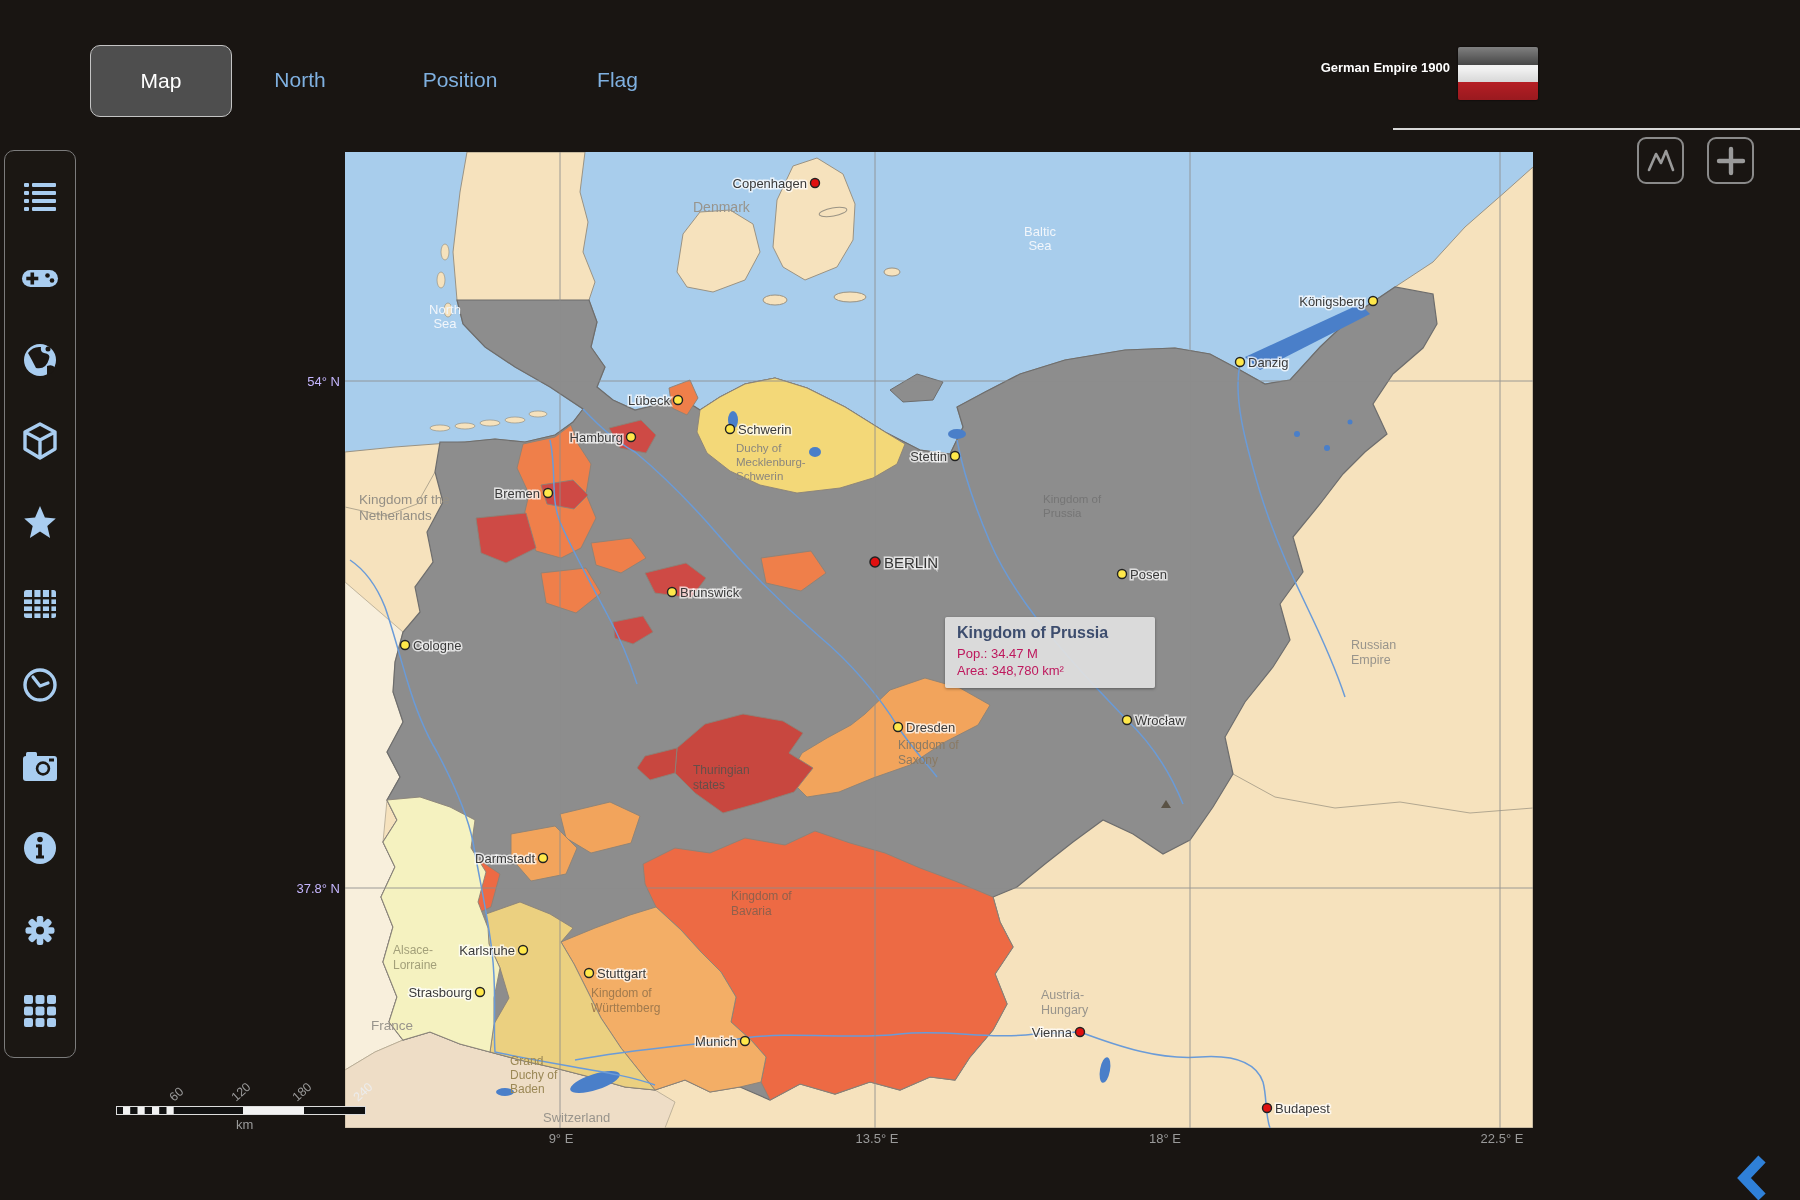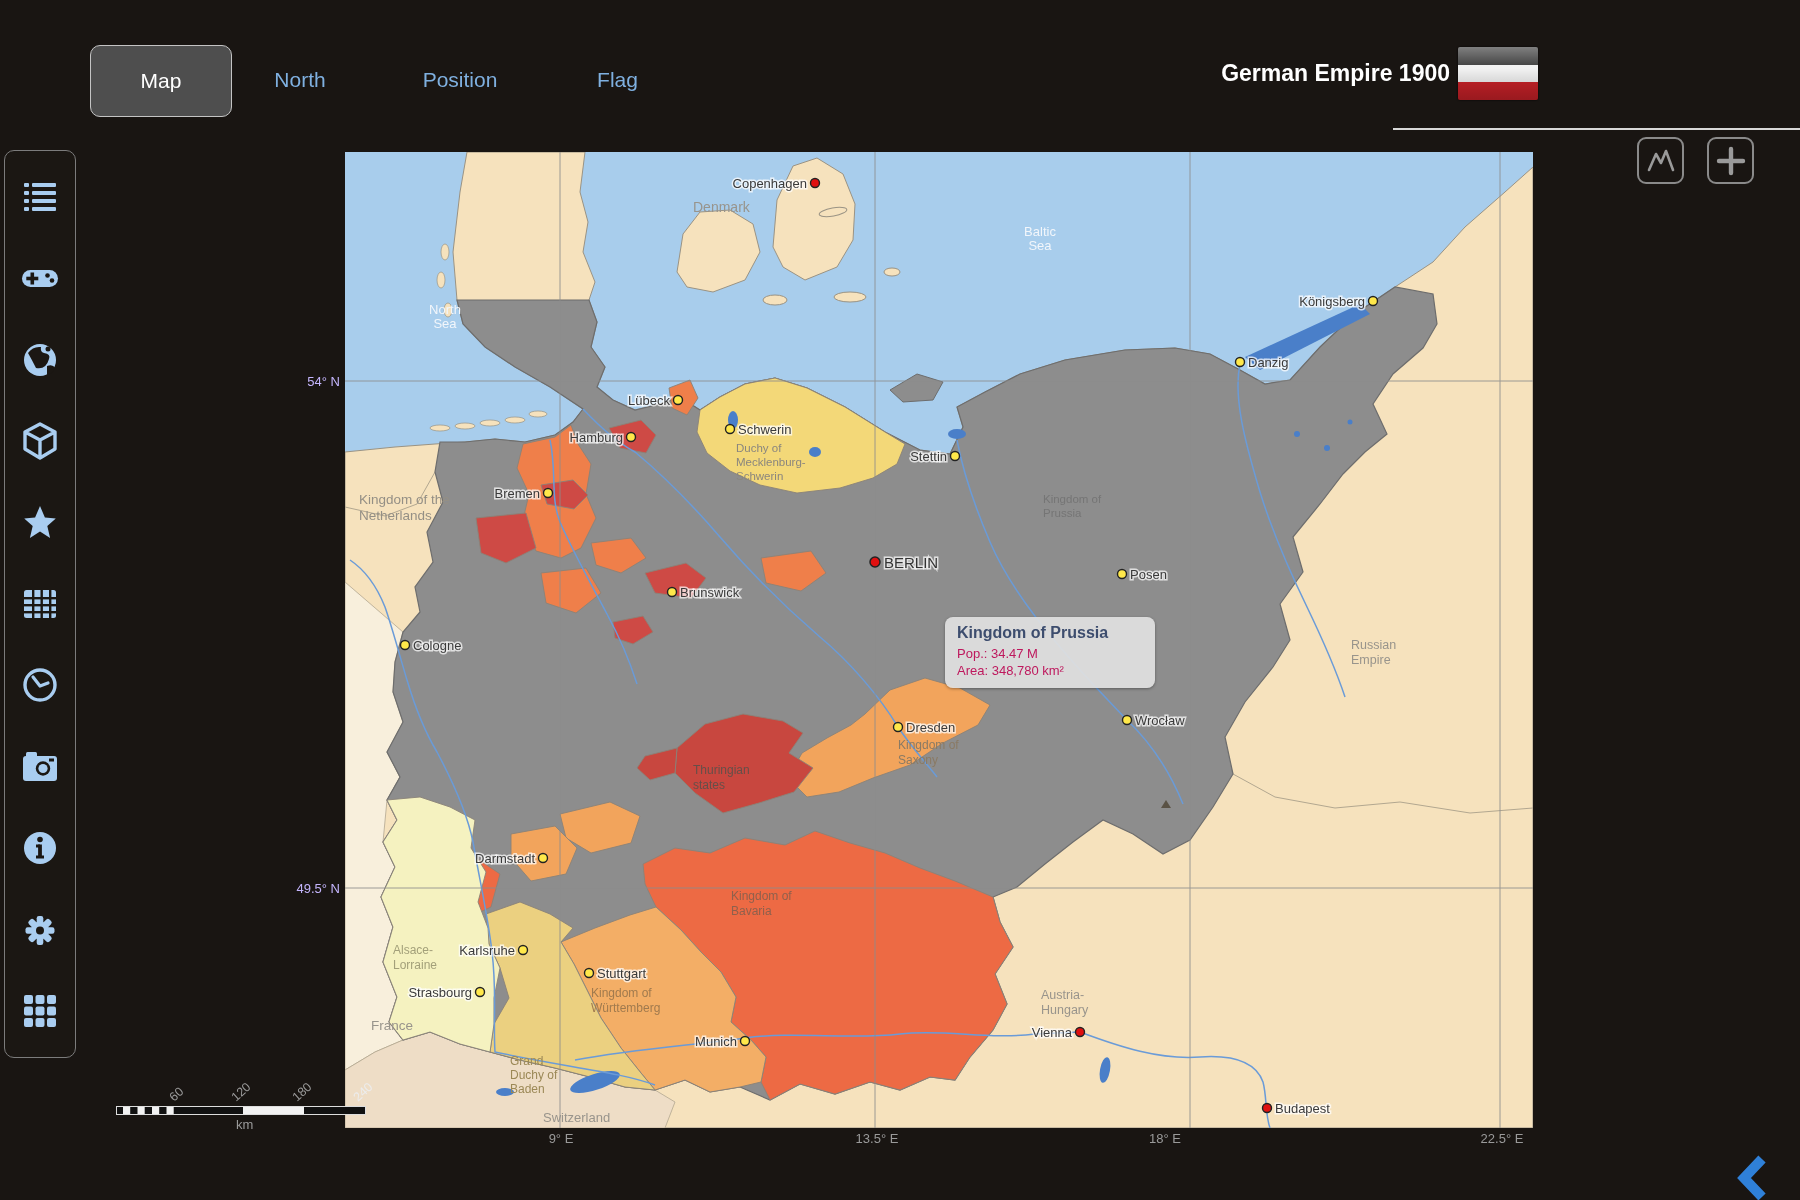--- a/index.html
+++ b/index.html
@@ -3,40 +3,40 @@
 <meta charset="utf-8">
 <style>
   html,body{margin:0;padding:0;background:#191512;width:1800px;height:1200px;overflow:hidden;
             font-family:"Liberation Sans",sans-serif;position:relative;}
   .abs{position:absolute;}
   
   .tab{position:absolute;top:45px;height:70px;display:flex;align-items:center;justify-content:center;
        font-size:21px;color:#7fb0e0;cursor:pointer;}
   .tab.active{background:#4e4e4e;border:1px solid #c4c4c4;border-radius:10px;color:#ffffff;}
   #app-title{position:absolute;top:60px;left:1100px;width:350px;text-align:right;color:#ffffff;
-             font-size:23px;font-weight:bold;}
+             font-size:13px;font-weight:bold;}
   #flag{position:absolute;top:47px;left:1458px;width:80px;height:53px;border-radius:2px;overflow:hidden;
         box-shadow:0 0 2px #000;}
   #flag .stripe{width:100%;height:33.33%;}
   #flag .gloss{position:absolute;inset:0;background:linear-gradient(180deg,rgba(255,255,255,.35),rgba(255,255,255,0) 40%,rgba(0,0,0,.25));}
   #hdr-line{position:absolute;left:1393px;top:128px;width:407px;height:2px;background:#d8d8d8;}
   
   #sidebar{position:absolute;left:4px;top:150px;width:72px;height:908px;background:#1b1713;
            border:1px solid #7c7c7c;border-radius:10px;display:flex;flex-direction:column;
            align-items:center;justify-content:space-between;padding:26px 0;box-sizing:border-box;}
   .sb-icon{width:40px;height:40px;cursor:pointer;}
   
   #map-wrap{position:absolute;left:345px;top:152px;width:1188px;height:976px;}
   #map-svg text{font-family:"Liberation Sans",sans-serif;}
   .city-label{fill:#3a3a3a;font-size:13px;paint-order:stroke;stroke:rgba(255,255,255,.72);stroke-width:3px;}
   .capital-label{fill:#333;font-size:15px;paint-order:stroke;stroke:rgba(255,255,255,.72);stroke-width:3px;}
   .sea-label{fill:#f2f6fb;font-size:13px;text-anchor:middle;}
   
   #tooltip{position:absolute;left:945px;top:617px;width:186px;background:rgba(224,224,224,.93);
-           border-radius:8px;padding:7px 12px 9px;box-shadow:0 1px 3px rgba(0,0,0,.35);}
+           border-radius:2px;padding:7px 12px 9px;box-shadow:0 1px 3px rgba(0,0,0,.35);}
   #tooltip .tt-title{color:#3d4d6e;font-weight:bold;font-size:16px;margin-bottom:3px;}
   #tooltip .tt-line{color:#be185d;font-size:13px;line-height:17px;}
   
   .lat-label{position:absolute;width:60px;text-align:right;color:#c4b5fd;font-size:13px;}
   .lon-label{position:absolute;width:70px;text-align:center;color:#9a9a9a;font-size:13px;}
   
   .map-btn{position:absolute;top:137px;width:47px;height:47px;border:2px solid #8a8a8a;border-radius:9px;
            box-sizing:border-box;display:flex;align-items:center;justify-content:center;cursor:pointer;}
   #back-btn{position:absolute;left:1734px;top:1154px;width:40px;height:48px;cursor:pointer;}
 </style>
@@ -320,21 +320,21 @@
 </svg>
 </div>
 
 <div id="tooltip">
   <div class="tt-title">Kingdom of Prussia</div>
   <div class="tt-line">Pop.: 34.47 M</div>
   <div class="tt-line">Area: 348,780 km²</div>
 </div>
 
 <div class="lat-label" style="left:280px;top:374px;">54° N</div>
-<div class="lat-label" style="left:280px;top:881px;">49.5° N</div>
+<div class="lat-label" style="left:280px;top:881px;">37.8° N</div>
 <div class="lon-label" style="left:526px;top:1131px;">9° E</div>
 <div class="lon-label" style="left:842px;top:1131px;">13.5° E</div>
 <div class="lon-label" style="left:1130px;top:1131px;">18° E</div>
 <div class="lon-label" style="left:1467px;top:1131px;">22.5° E</div>
 
 <svg class="abs" style="left:116px;top:1082px;" width="290" height="52">
   <rect x="0.5" y="24.5" width="249" height="8" fill="#111" stroke="#ddd" stroke-width="1"></rect>
   <g fill="#f2f2f2">
     <rect x="7" y="25" width="7.2" height="7"></rect>
       <rect x="21.5" y="25" width="7.2" height="7"></rect>

